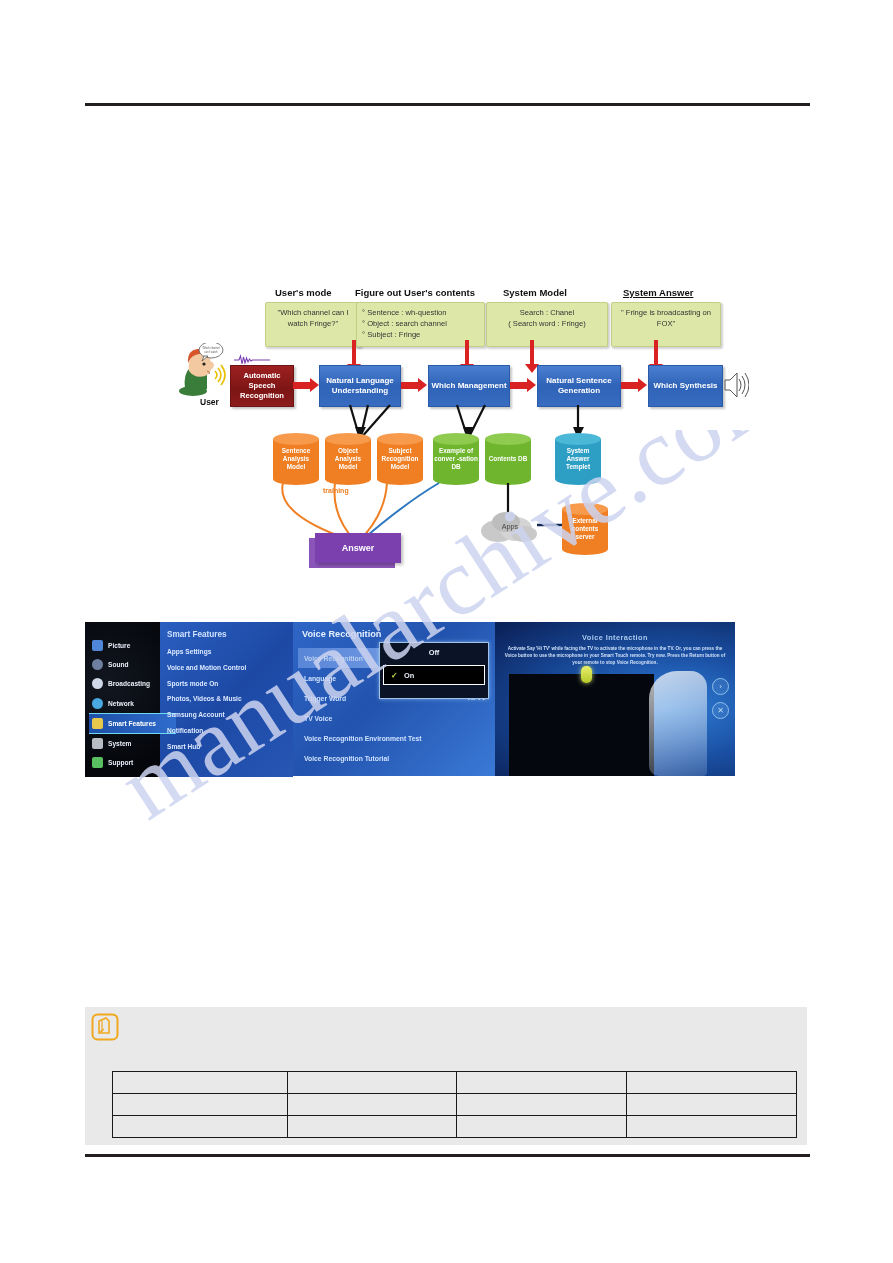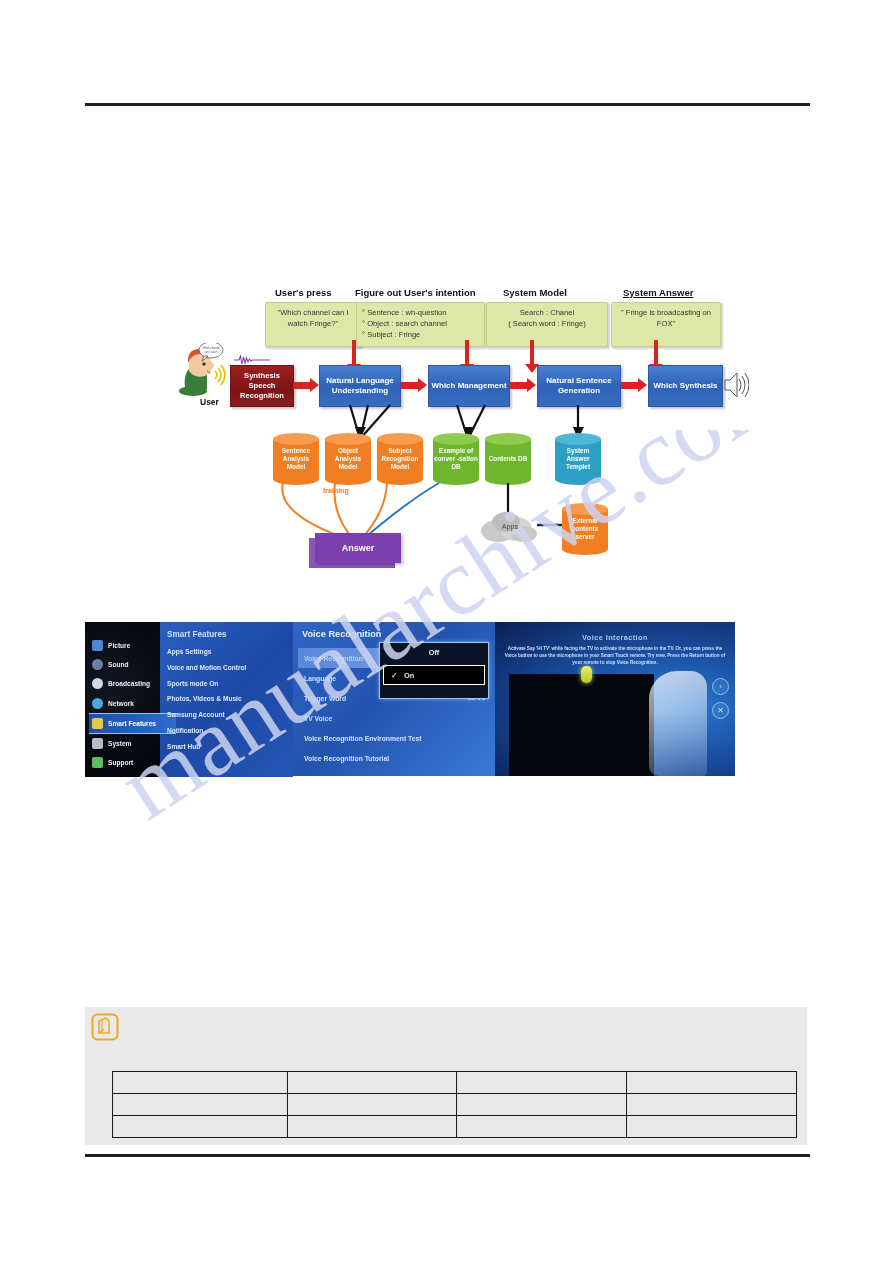--- a/index.html
+++ b/index.html
@@ -194,22 +194,22 @@
 </style>
 </head>
 <body>
 
 <div class="page">
 
   <div class="hr-top"></div>
 
   <div class="diagram">
 
-    <div class="caption" style="left:100px;top:2px;">User's press</div>
-    <div class="caption" style="left:180px;top:2px;">Figure out User's intention</div>
+    <div class="caption" style="left:100px;top:2px;">User's mode</div>
+    <div class="caption" style="left:180px;top:2px;">Figure out User's contents</div>
     <div class="caption" style="left:328px;top:2px;">System Model</div>
     <div class="caption" style="left:448px;top:2px;text-decoration:underline;">System Answer</div>
 
     <div class="bubble center" style="left:90px;top:17px;width:84px;height:35px;">"Which channel can I watch Fringe?"</div>
     <div class="bubble left" style="left:181px;top:17px;width:117px;height:35px;white-space:pre-line;">° Sentence : wh-question
 ° Object : search channel
 ° Subject : Fringe</div>
     <div class="bubble center" style="left:311px;top:17px;width:110px;height:35px;white-space:pre-line;">Search :  Chanel
 ( Search word : Fringe)</div>
     <div class="bubble center" style="left:436px;top:17px;width:98px;height:35px;white-space:pre-line;">" Fringe is broadcasting on FOX"</div>
@@ -243,21 +243,21 @@
       <path d="M27 13 L25 18 L31 13 Z" fill="#fff" stroke="#444" stroke-width=".7"></path>
       <text x="34" y="6" font-size="2.6" fill="#555" text-anchor="middle">Which channel</text>
       <text x="34" y="9.5" font-size="2.6" fill="#555" text-anchor="middle">can I watch</text>
     </svg>
     <div class="userlabel" style="left:17px;top:112px;margin-left:8px;">User</div>
 
     <svg style="position:absolute;left:58px;top:68px;width:38px;height:14px;" viewBox="0 0 38 14">
       <path d="M1 7 H6 M6 7 l1.5 -4 1.5 8 1.5 -7 1.5 6 1.5 -5 1.5 4 1.5 -3 1.5 2 1.5 -1 H37" stroke="#7a3fb0" stroke-width="1.1" fill="none"></path>
     </svg>
 
-    <div class="asrbox" style="left:55px;top:80px;width:62px;height:40px;">Synthesis Speech Recognition</div>
+    <div class="asrbox" style="left:55px;top:80px;width:62px;height:40px;">Automatic Speech Recognition</div>
 
     <div class="arrow-red" style="left:118px;top:97px;width:18px;height:7px;"></div>
     <div class="arrow-head" style="left:135px;top:93px;border-top:7.5px solid transparent;border-bottom:7.5px solid transparent;border-left:9px solid #d92323;"></div>
 
     <div class="procbox" style="left:144px;top:80px;width:80px;height:40px;">Natural Language Understanding</div>
 
     <div class="arrow-red" style="left:226px;top:97px;width:18px;height:7px;"></div>
     <div class="arrow-head" style="left:243px;top:93px;border-top:7.5px solid transparent;border-bottom:7.5px solid transparent;border-left:9px solid #d92323;"></div>
 
     <div class="procbox" style="left:253px;top:80px;width:80px;height:40px;">Which Management</div>

